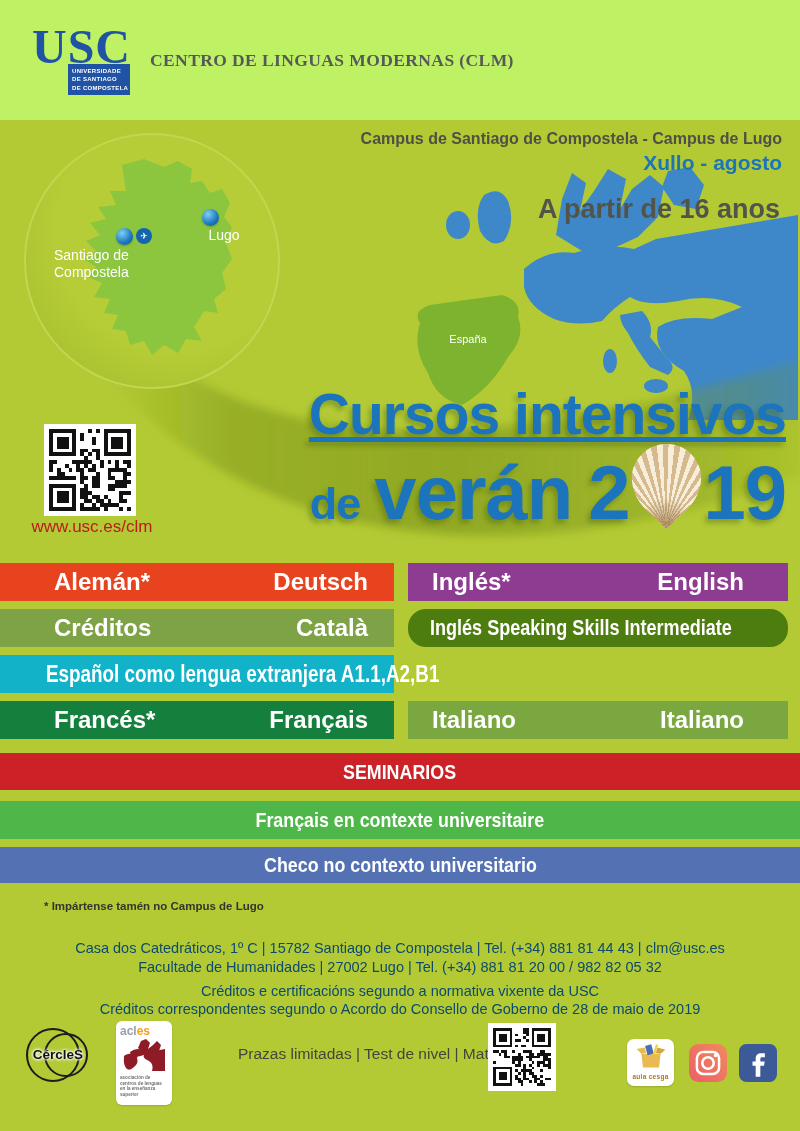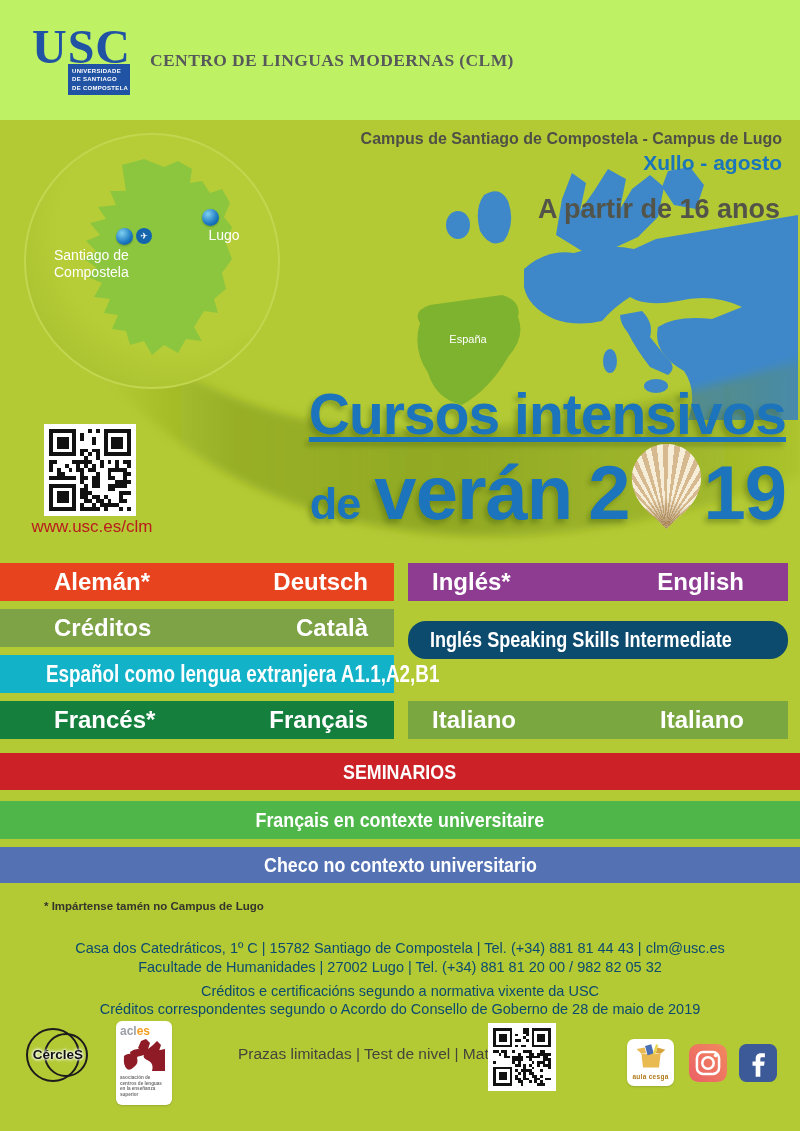--- a/index.html
+++ b/index.html
@@ -330,21 +330,21 @@
     </div>
     <div class="bar lcol" style="top: 581px; background-color: #15803d;">
       <span>Francés*</span>
       <span>Français</span>
     </div>
 
     <div class="bar rcol" style="top: 443px; background-color: rgb(142, 60, 145);">
       <span>Inglés*</span>
       <span>English</span>
     </div>
-    <div class="bar rcol single" style="top: 501px; background-color: #0c4a6e; border-radius: 18px;">
+    <div class="bar rcol single" style="top: 489px; background-color: #4d7c0f; border-radius: 18px;">
       <span class="cond">Inglés Speaking Skills Intermediate</span>
     </div>
     <div class="bar rcol" style="top: 581px; background-color: rgb(122, 167, 63);">
       <span>Italiano</span>
       <span>Italiano</span>
     </div>
 
     <div class="sem-bar" style="top: 633px; height: 37px; background-color: rgb(203, 33, 39);">
       <span class="cond-c">SEMINARIOS</span>
     </div>

